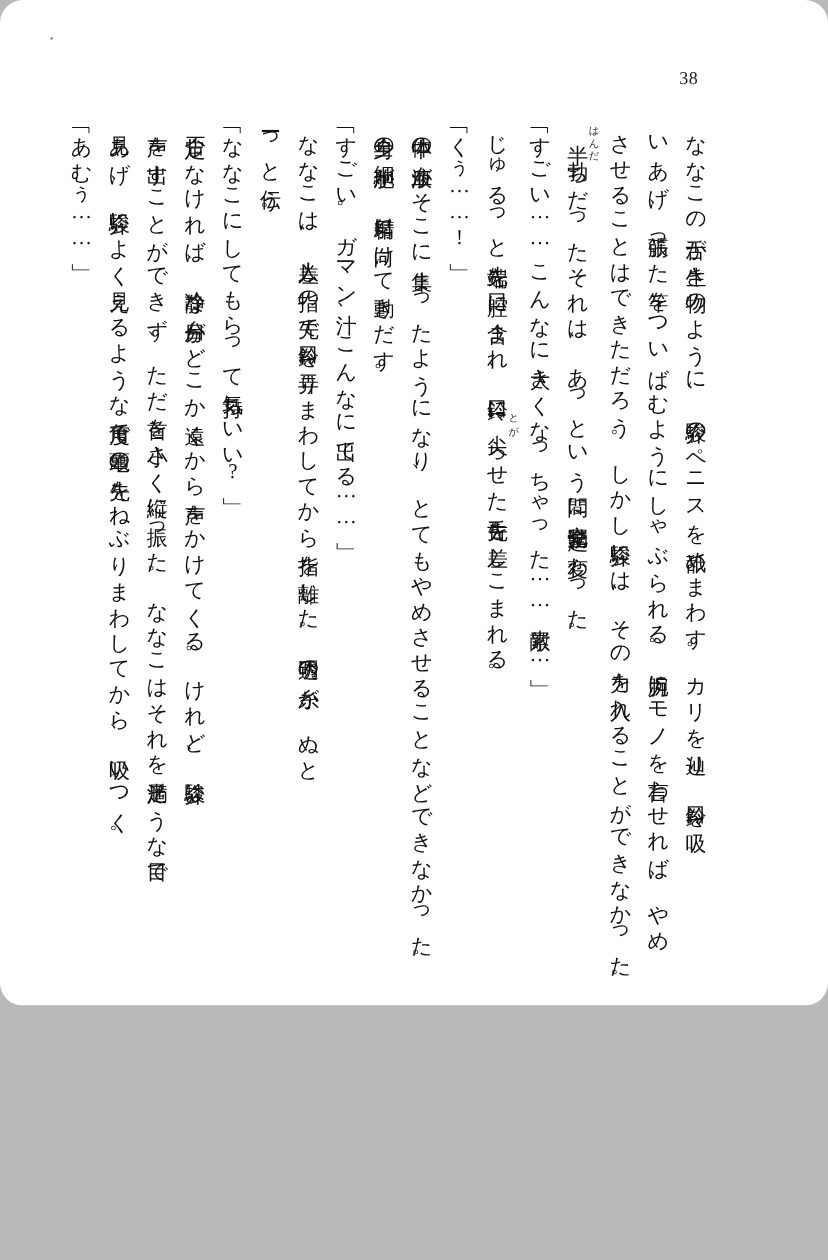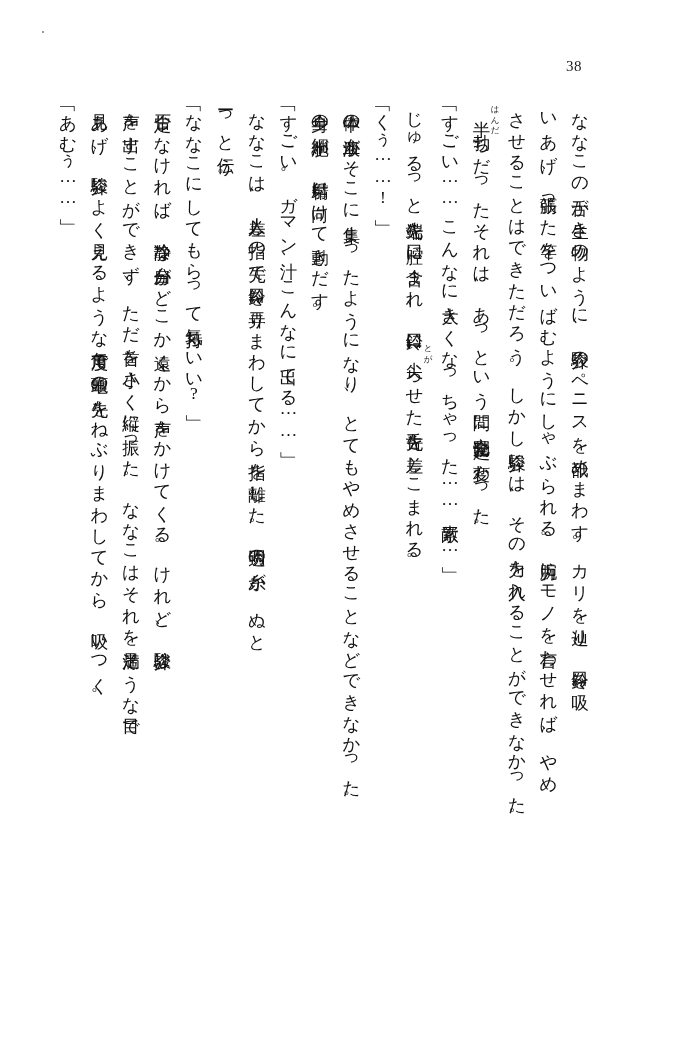--- a/index.html
+++ b/index.html
@@ -6,24 +6,25 @@
     margin: 0;
     padding: 0;
     background: #b9b9b9;
   }
   body {
     font-family: "Liberation Serif", "DejaVu Serif", serif;
   }
   .page {
     position: relative;
     width: 690px;
-    height: 1050px;
+    height: 838px;
     background: #ffffff;
     overflow: hidden;
     box-sizing: border-box;
+    border-radius: 19px;
   }
   .page-number {
     position: absolute;
     top: 58px;
     right: 108px;
     font-size: 15px;
     color: #1a1a1a;
     letter-spacing: 0.5px;
     font-family: "Liberation Serif", "DejaVu Serif", serif;
   }

